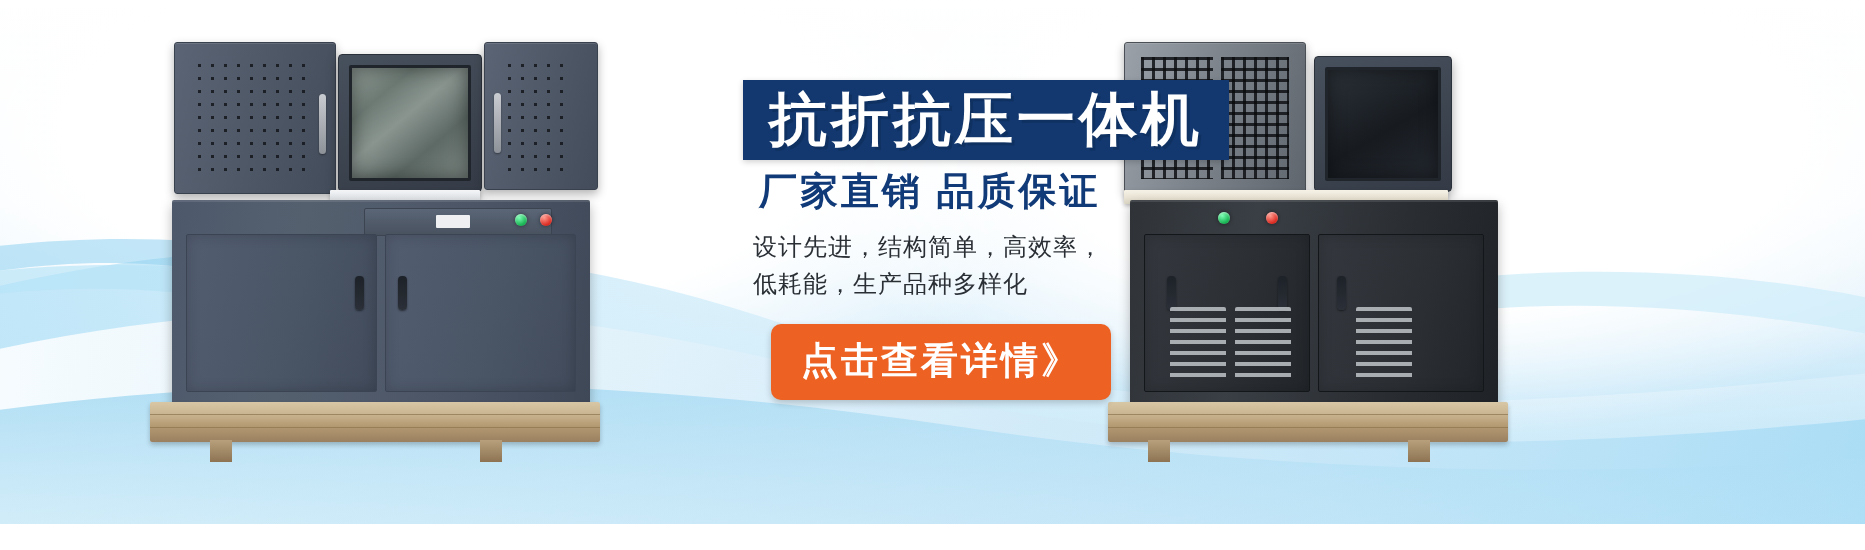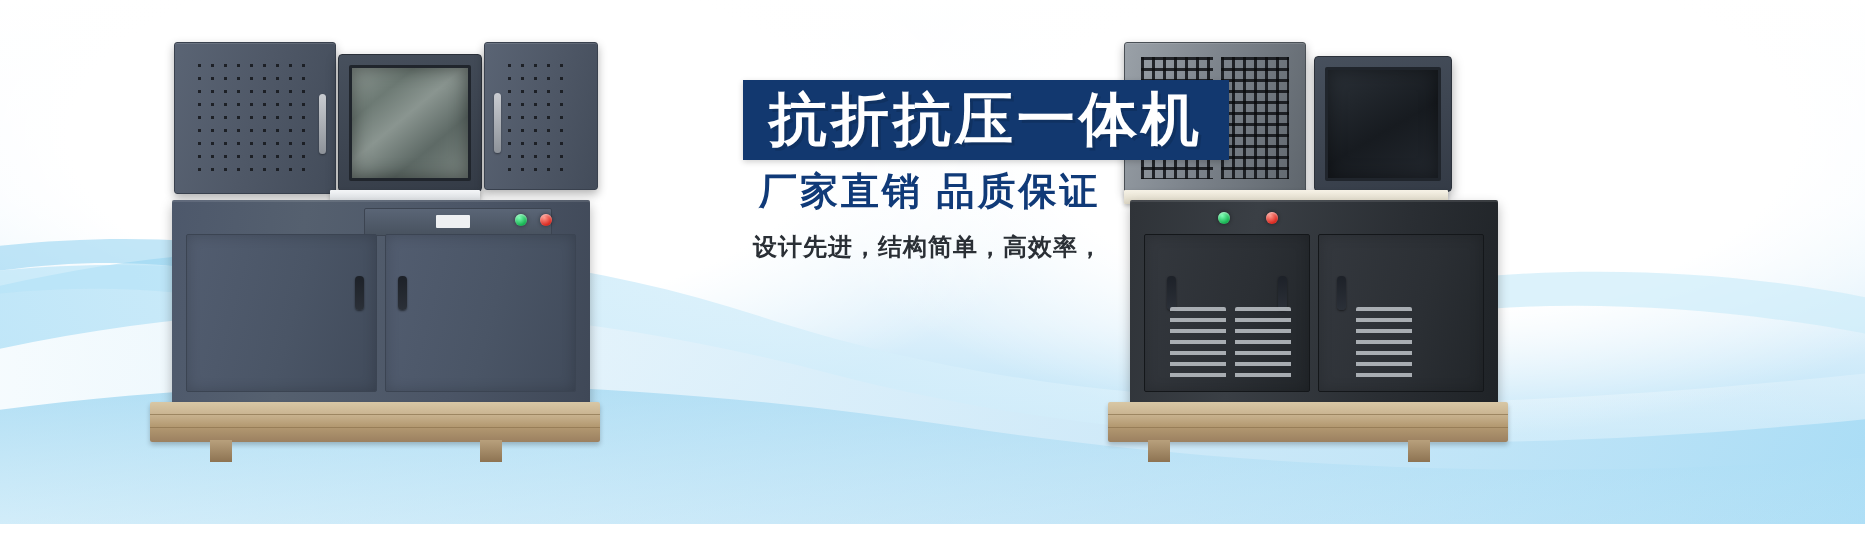--- a/index.html
+++ b/index.html
@@ -176,21 +176,21 @@
     font-size:38px;font-weight:bold;letter-spacing:3px;line-height:1.15;
     white-space:nowrap;
   }
   .sub-blue{
     margin:10px 0 0 16px;color:#103a78;
     font-size:38px;font-weight:bold;letter-spacing:3px;line-height:1.15;
     white-space:nowrap;
   }
   .desc{
     margin:14px 0 0 10px;color:#2a2f35;
-    font-size:24px;line-height:1.55;letter-spacing:1px;font-weight:bold;
+    font-size:24px;line-height:1.55;letter-spacing:1px;
   }
   .desc div{white-space:nowrap;}
 
   .cta{
     display:inline-block;margin:22px 0 0 28px;
     background:#ed6122;
     color:#ffffff;
     font-size:37px;font-weight:bold;letter-spacing:3px;
     padding:12px 30px 14px 30px;
     border:0;border-radius:10px;
@@ -313,17 +313,19 @@
   <div class="copy">
 
     <div class="headline-bar">
       <h1 class="headline">抗折抗压一体机</h1>
     </div>
 
     <p class="sub-blue">厂家直销 品质保证</p>
 
     <div class="desc">
       <div>设计先进，结构简单，高效率，</div>
-    </div>
-
+      <div>低耗能，生产品种多样化</div>
+    </div>
+
+    <button class="cta">点击查看详情》</button>
   </div>
 
 </div>
 
 </body></html>

